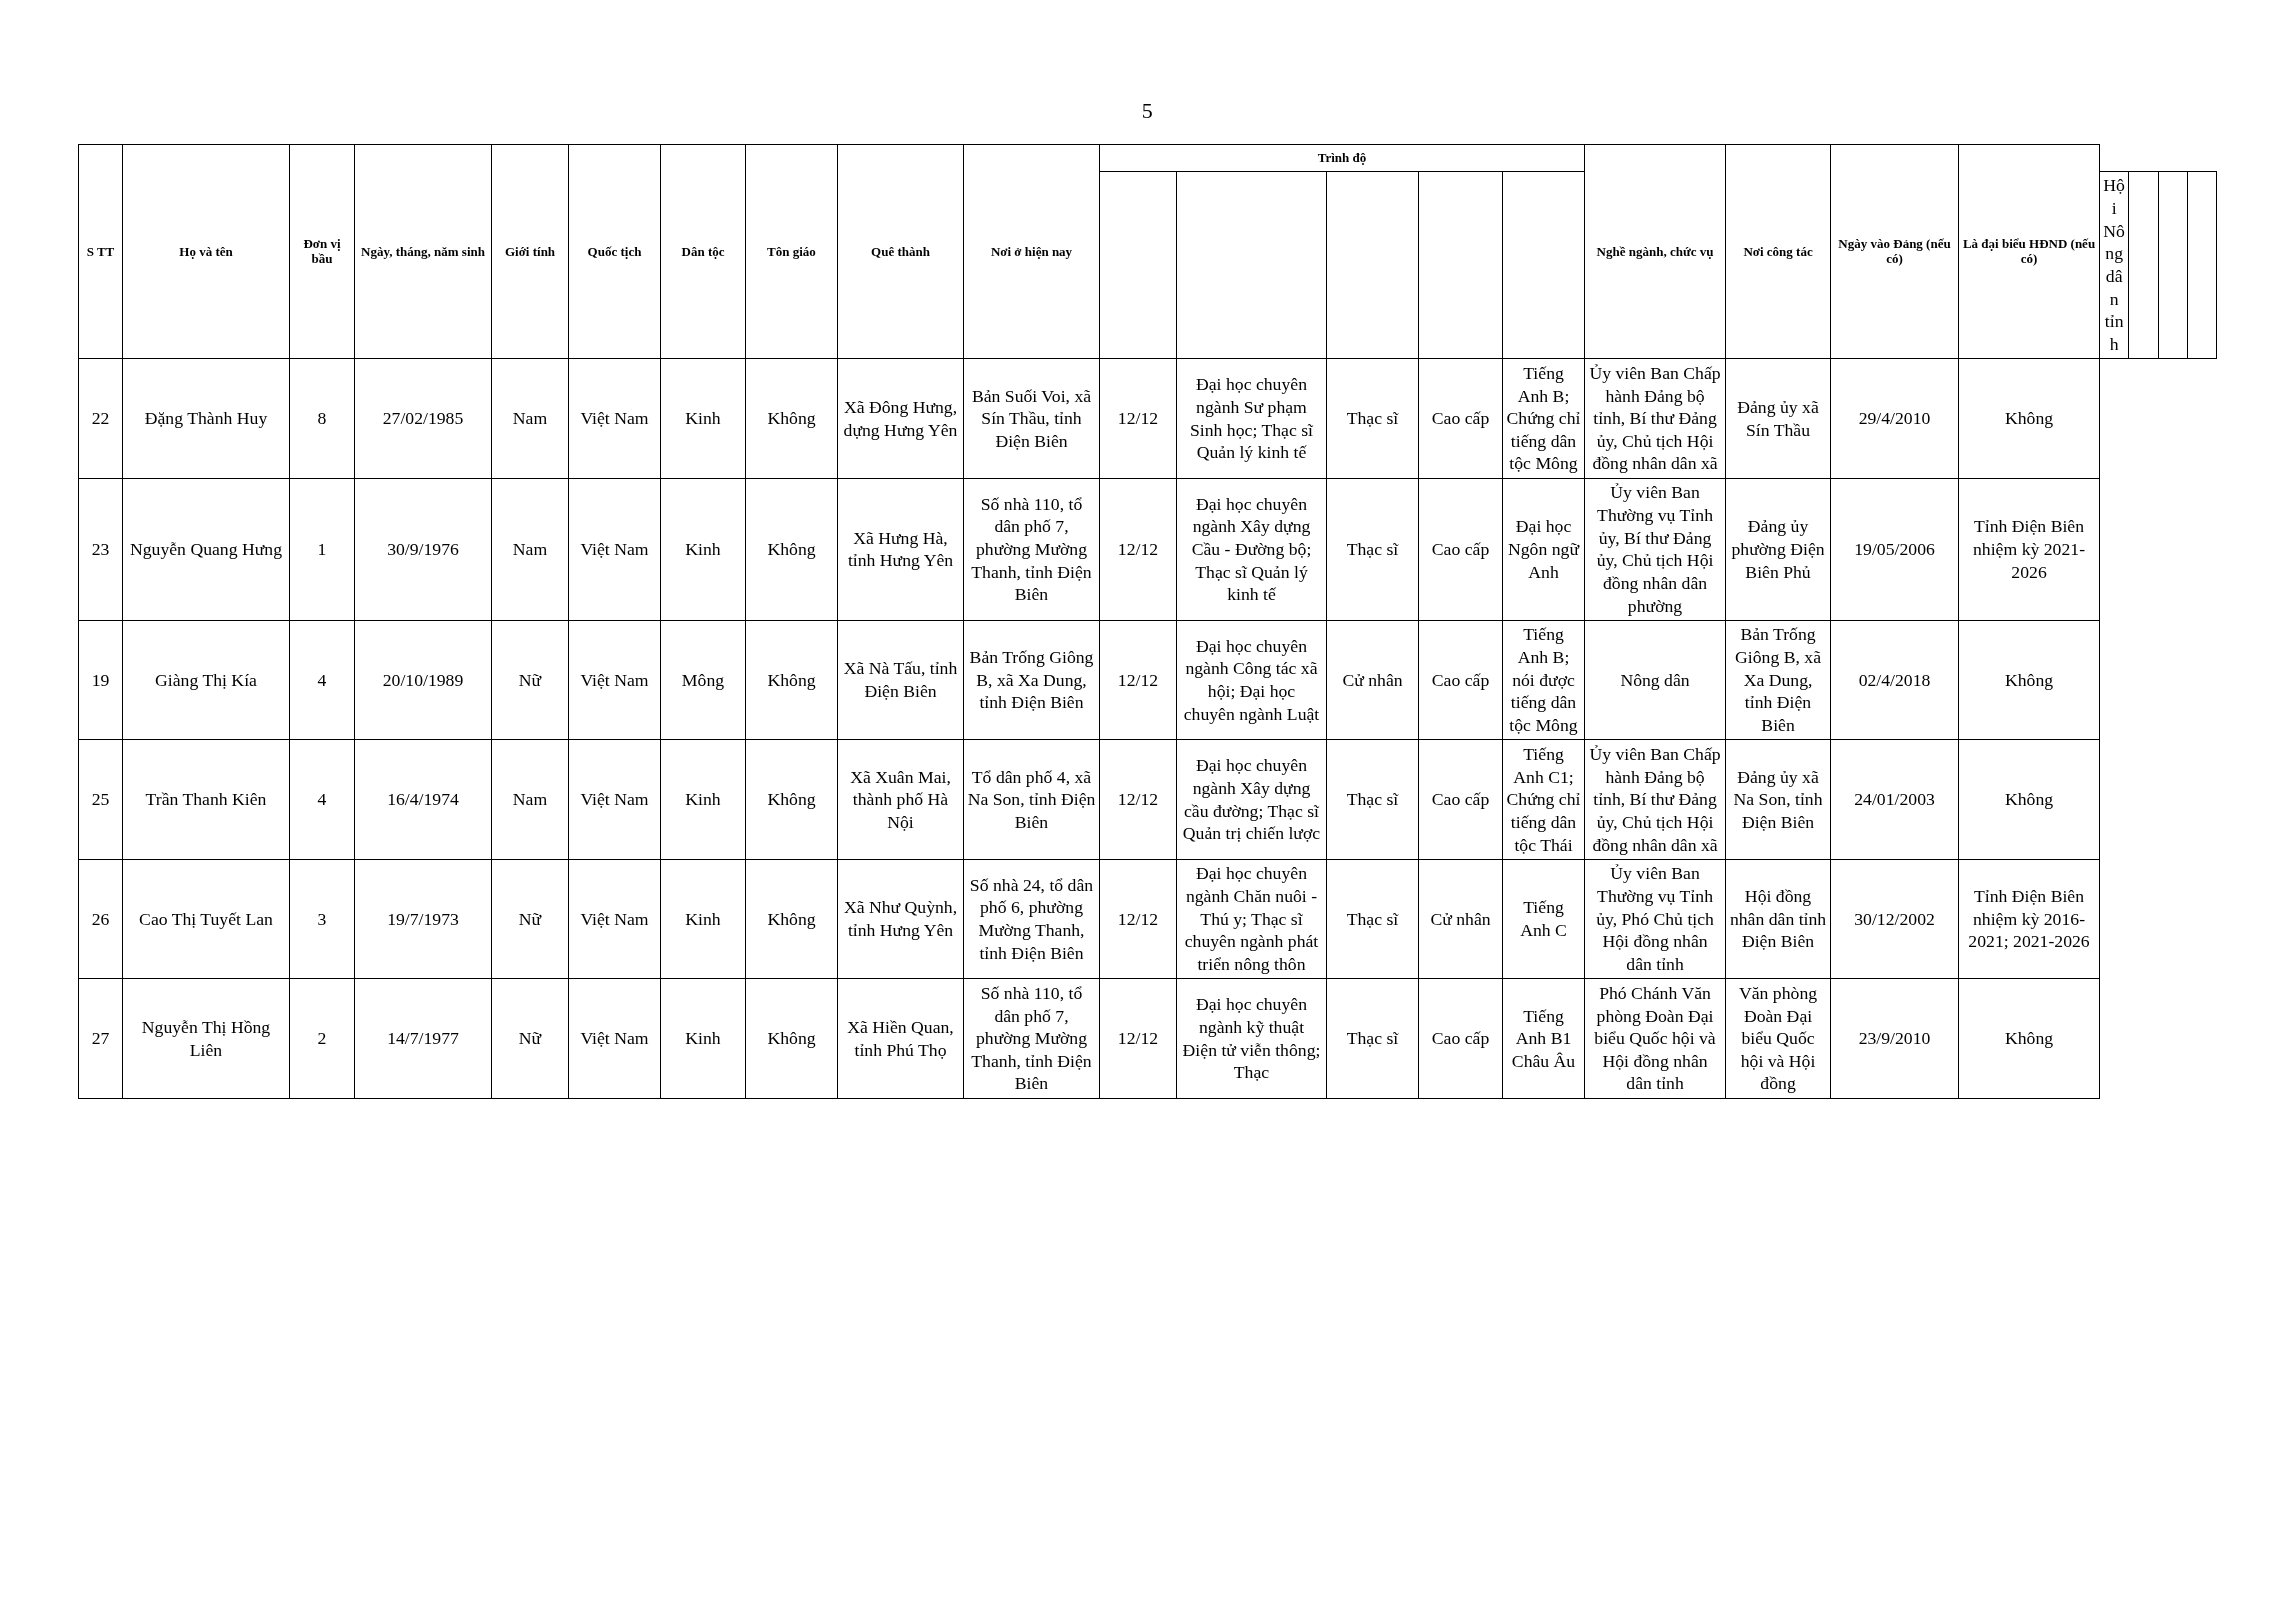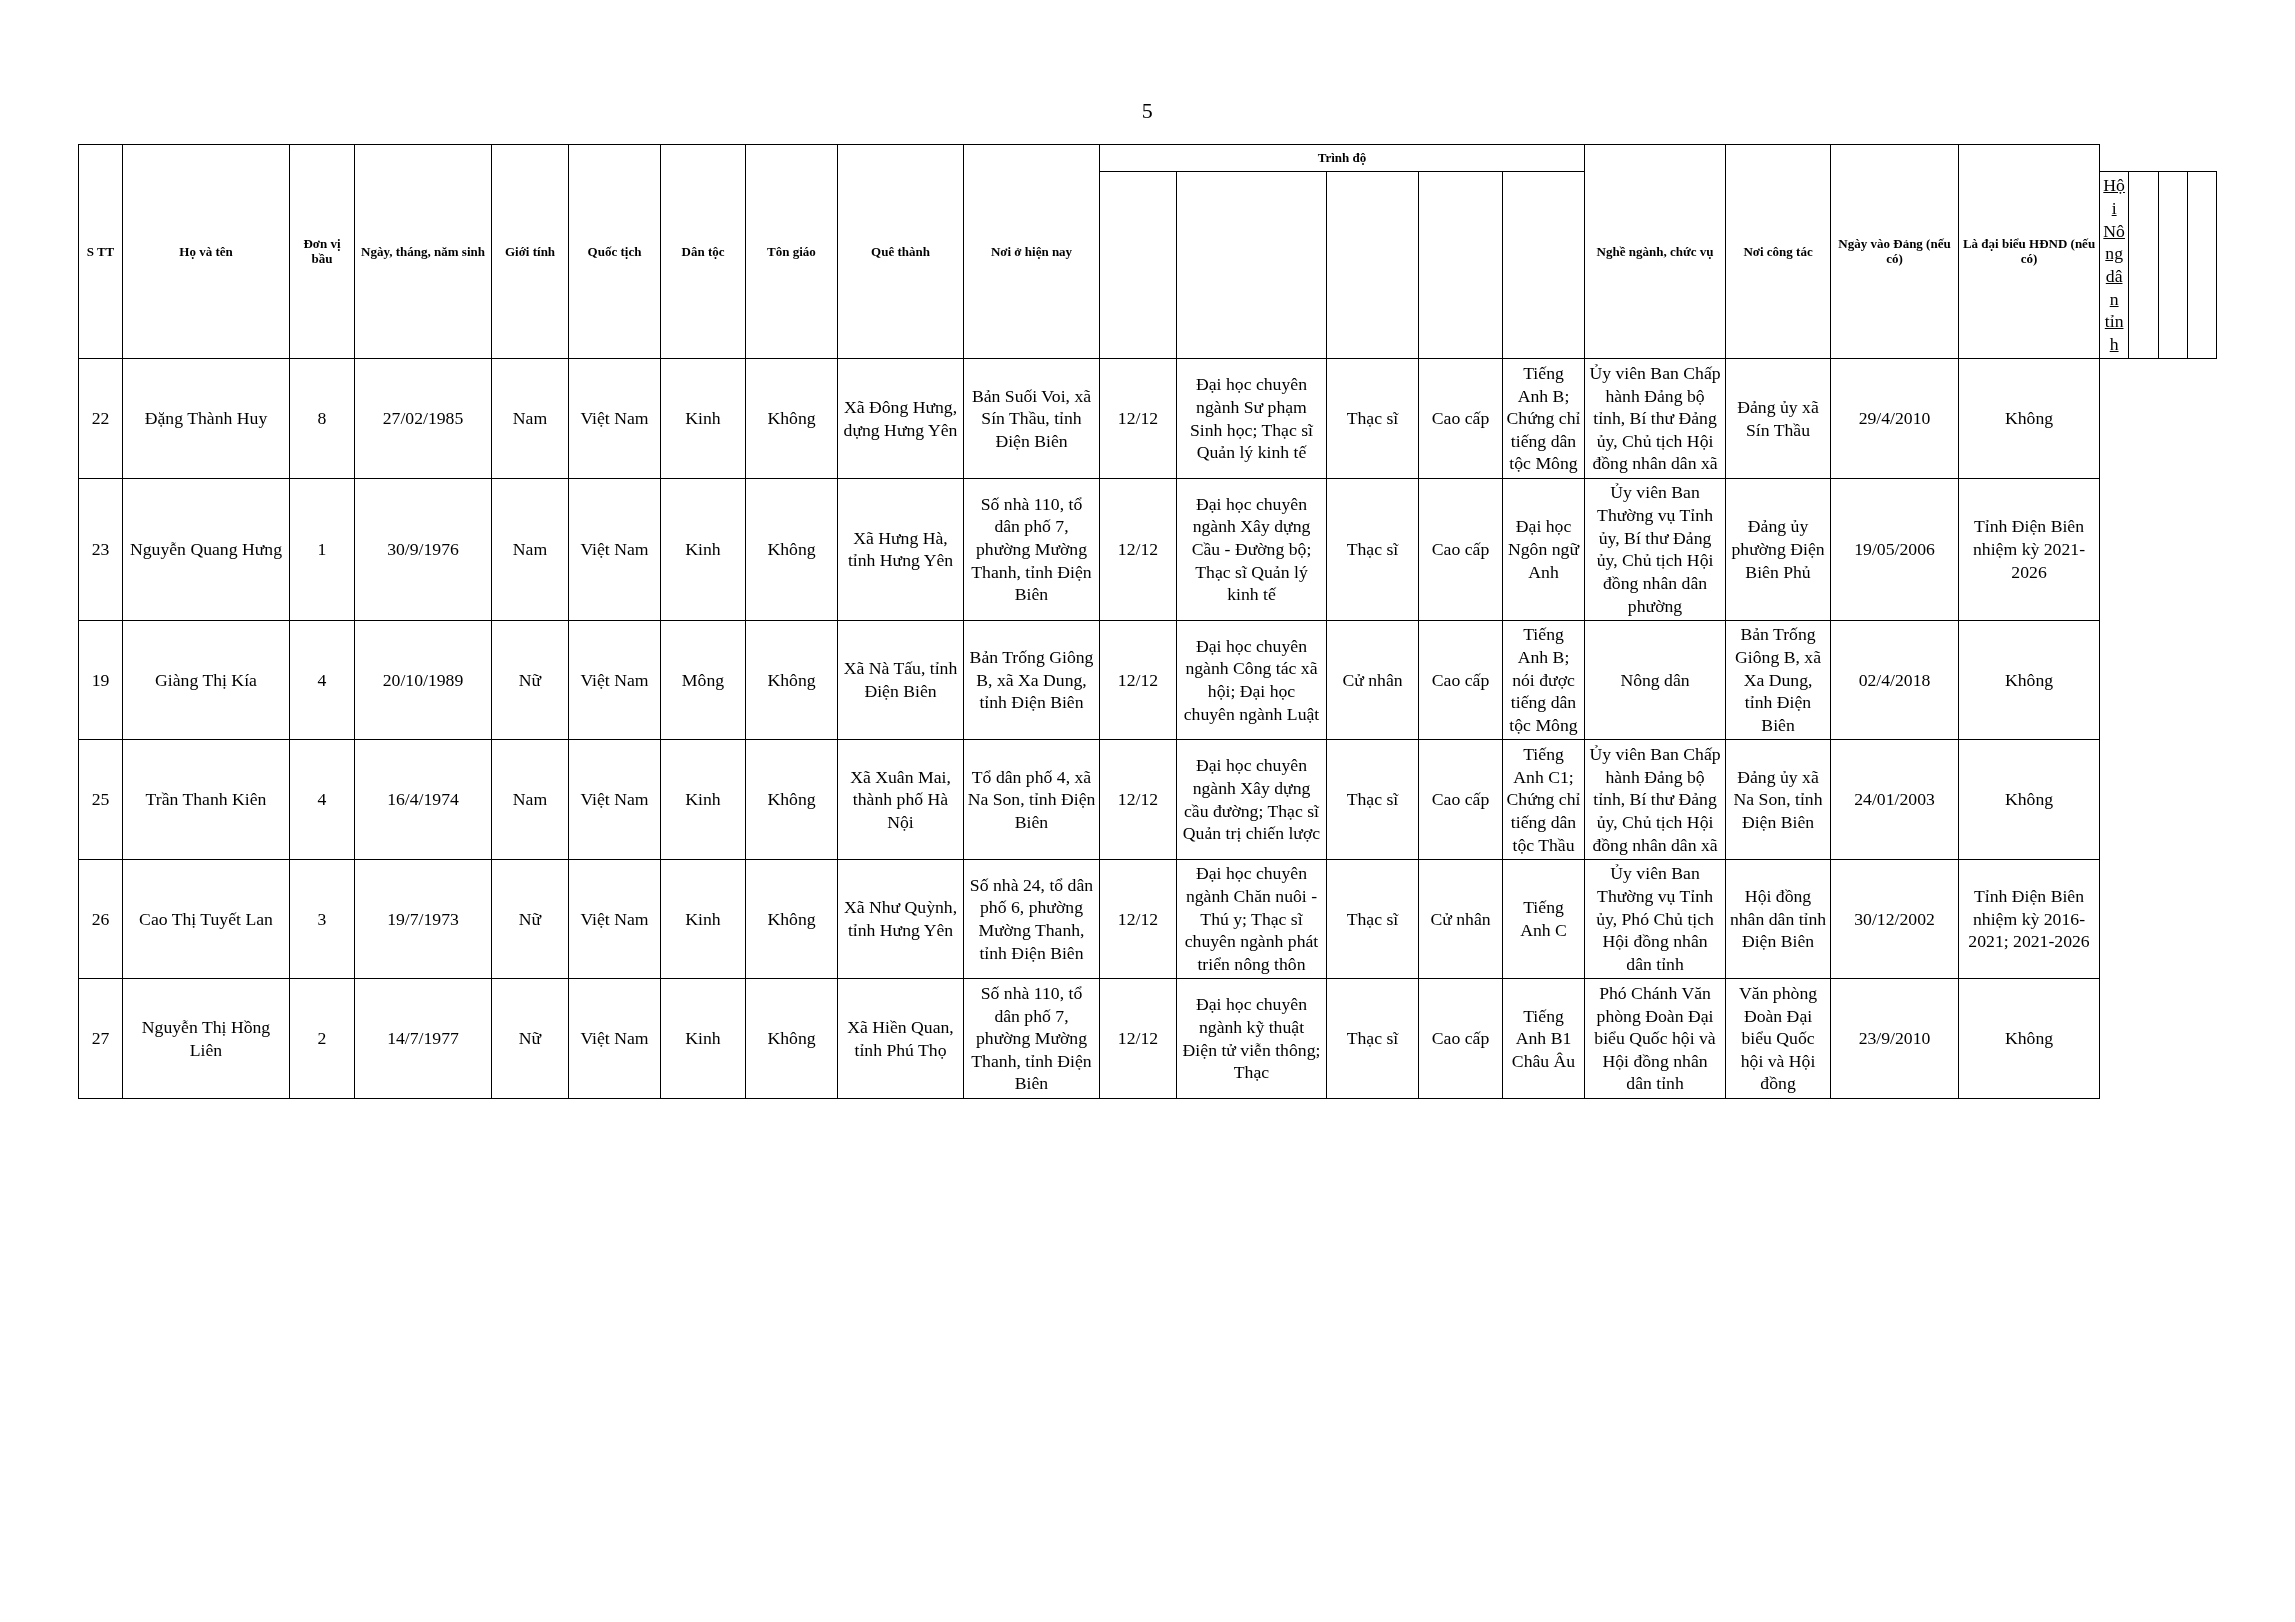--- a/index.html
+++ b/index.html
@@ -71,21 +71,20 @@
   .hdr-edu5 { width: 82px; }
   .hdr-job { width: 141px; }
   .hdr-work { width: 105px; }
   .hdr-party { width: 128px; }
   .hdr-hdnd { width: 141px; }
   td.cell { font-size: 17.7px; }
   .partial-top td {
     height: 46px;
     vertical-align: bottom;
     padding-bottom: 3.9px;
-    text-decoration: underline;
   }
 </style>
 </head>
 <body>
 
 <div class="page">
 
   <div class="page-number">5</div>
 
   <div class="table-wrap">
@@ -217,21 +216,21 @@
           <td class="cell">Nam</td>
           <td class="cell">Việt Nam</td>
           <td class="cell">Kinh</td>
           <td class="cell">Không</td>
           <td class="cell">Xã Xuân Mai, thành phố Hà Nội</td>
           <td class="cell">Tổ dân phố 4, xã Na Son, tỉnh Điện Biên</td>
           <td class="cell">12/12</td>
           <td class="cell">Đại học chuyên ngành Xây dựng cầu đường; Thạc sĩ Quản trị chiến lược</td>
           <td class="cell">Thạc sĩ</td>
           <td class="cell">Cao cấp</td>
-          <td class="cell">Tiếng Anh C1; Chứng chỉ tiếng dân tộc Thầu</td>
+          <td class="cell">Tiếng Anh C1; Chứng chỉ tiếng dân tộc Thái</td>
           <td class="cell">Ủy viên Ban Chấp hành Đảng bộ tỉnh, Bí thư Đảng ủy, Chủ tịch Hội đồng nhân dân xã</td>
           <td class="cell">Đảng ủy xã Na Son, tỉnh Điện Biên</td>
           <td class="cell">24/01/2003</td>
           <td class="cell">Không</td>
         </tr>
 
         <tr>
           <td class="cell">26</td>
           <td class="cell">Cao Thị Tuyết Lan</td>
           <td class="cell">3</td>

